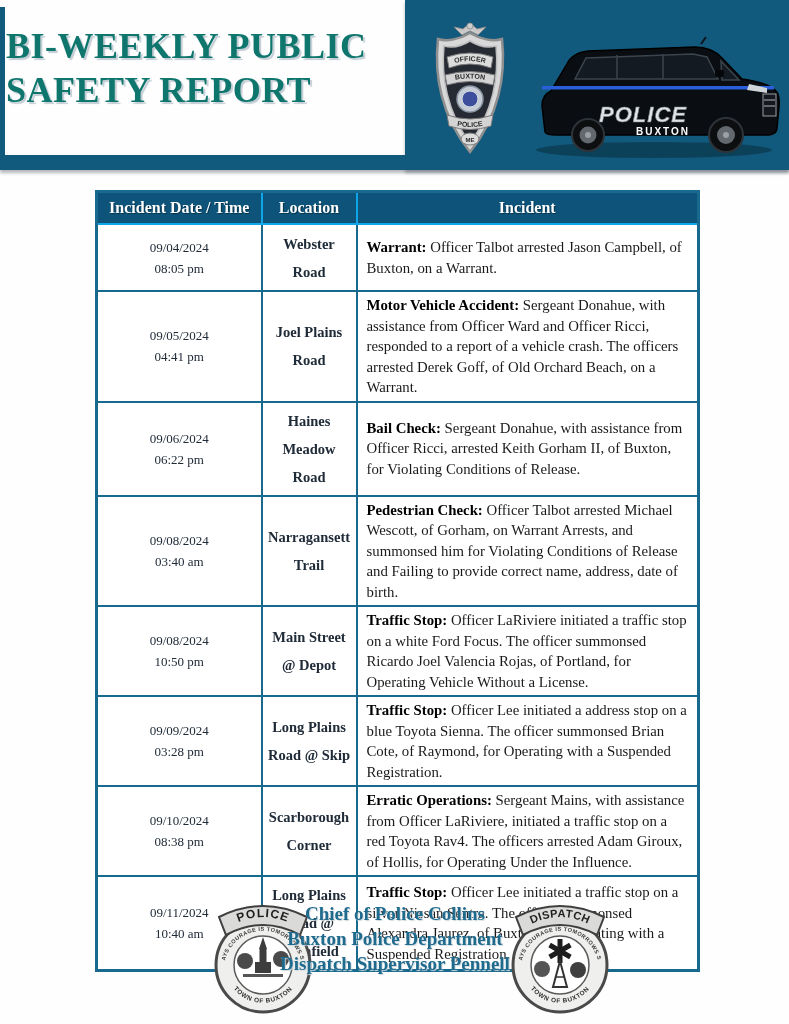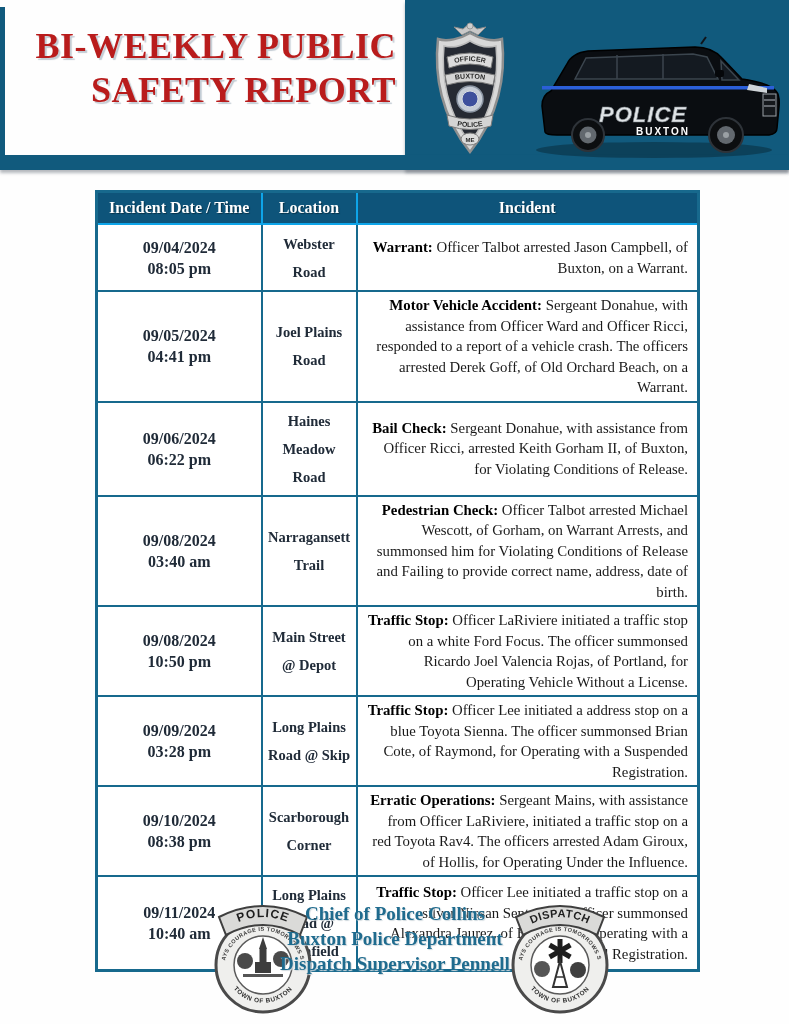--- a/index.html
+++ b/index.html
@@ -5,43 +5,43 @@
   html,body{margin:0;padding:0;background:#ffffff;}
   .page{position:relative;width:789px;height:1024px;background:#fefefe;overflow:hidden;
         font-family:"Liberation Serif",serif;}
 
   
   .hdr-right{position:absolute;left:405px;top:0;width:384px;height:170px;background:#115a7d;
              box-shadow:0 3px 3px rgba(90,100,110,.45);}
   .hdr-strip{position:absolute;left:0;top:7px;width:5px;height:163px;background:#115a7d;}
   .hdr-bar{position:absolute;left:0;top:155px;width:789px;height:15px;background:#115a7d;
            box-shadow:0 3px 3px rgba(90,100,110,.45);}
-  .title-wrap{position:absolute;left:6px;top:24px;width:390px;text-align:right;color:#b91c1c;}
+  .title-wrap{position:absolute;left:6px;top:24px;width:390px;text-align:left;color:#0f766e;}
   .title-line{font-size:36px;line-height:44px;font-weight:bold;letter-spacing:.5px;
               text-shadow:2px 2px 1px #c3ccd4;}
   .date-line{margin-top:11px;font-size:21px;font-weight:bold;text-shadow:1px 1px 1px #c9d2d9;}
   .date-line sup{font-size:12px;position:relative;top:-1px;}
 
   .badge-art{position:absolute;left:424px;top:20px;width:92px;height:138px;}
   .car-art{position:absolute;left:525px;top:34px;width:258px;height:132px;}
 
   
   .tbl-wrap{position:absolute;left:95px;top:190px;width:602px;}
   table.report{border-collapse:collapse;width:602px;table-layout:fixed;
                border:3px solid #17698d;}
   table.report th{background:#0e547a;color:#ffffff;font-size:16px;font-weight:bold;
                   border:2px solid #0ea5e9;height:26px;padding:2px 4px;
                   text-shadow:1px 1px 1px rgba(0,0,0,.4);}
   table.report td{border:2px solid #17698d;background:#ffffff;}
   col.c-date{width:165px;} col.c-loc{width:95px;} col.c-inc{width:342px;}
-  td.date-cell{ text-align:center;vertical-align:middle;font-weight:bold;color:#202b38;
-                font-size:16px;line-height:21px;padding:4px 6px;}
+  td.date-cell{ text-align:center;vertical-align:middle;font-weight:normal;color:#202b38;
+                font-size:13px;line-height:21px;padding:4px 6px;}
   td.loc-cell{ text-align:center;vertical-align:middle;font-weight:bold;color:#202b38;
                font-size:14.5px;line-height:28px;padding:4px 5px;}
-  td.inc-cell{ text-align:right;vertical-align:middle;color:#191919;
+  td.inc-cell{ text-align:left;vertical-align:middle;color:#191919;
                font-size:14.8px;line-height:20.5px;padding:3px 9px;}
   td.inc-cell b{color:#000000;}
   tr.r0{height:67px;} tr.r1{height:100px;} tr.r2{height:62px;} tr.r3{height:80px;}
   tr.r4{height:82px;} tr.r5{height:73px;} tr.r6{height:80px;} tr.r7{height:78px;}
 
   
   .patch{position:absolute;width:120px;height:120px;}
   .patch-left{left:203px;top:897px;}
   .patch-right{left:500px;top:897px;}
   .footer-text{position:absolute;left:268px;top:901px;width:254px;text-align:center;

